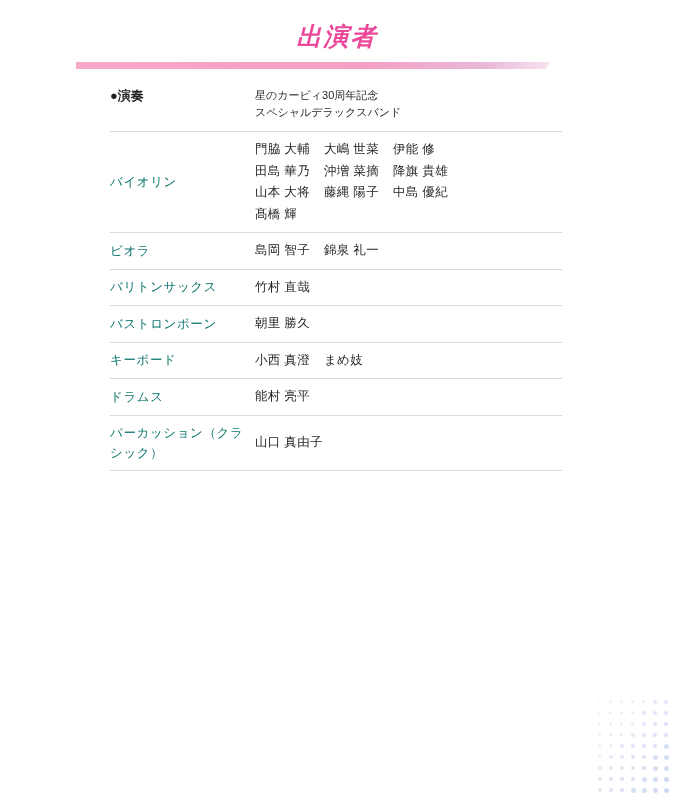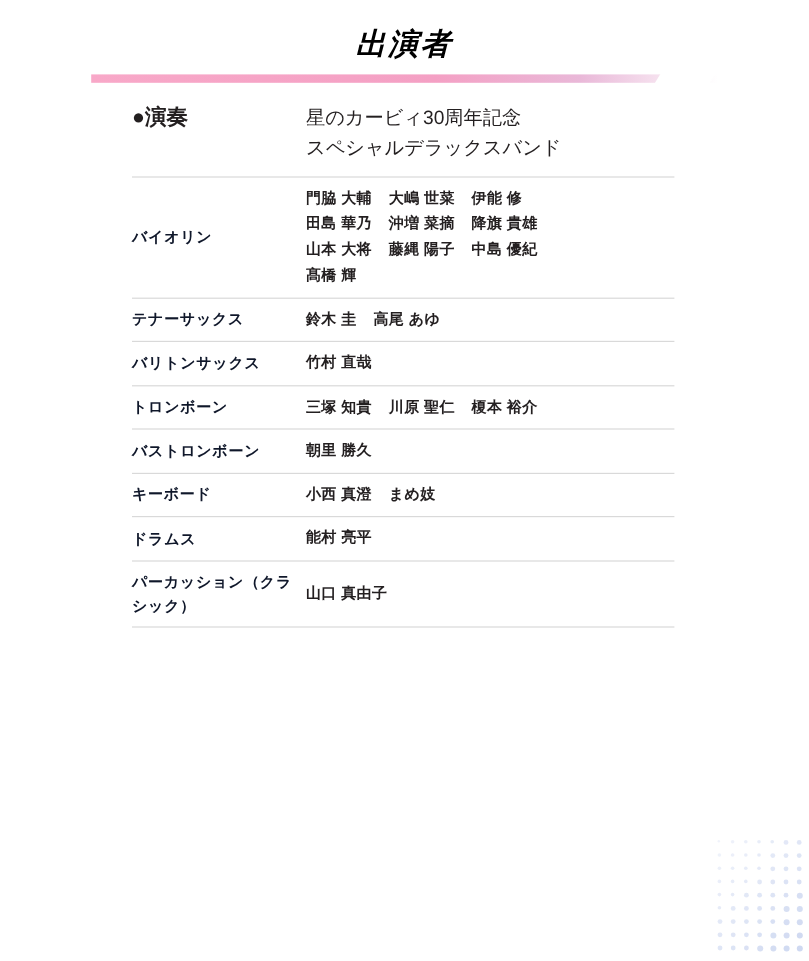--- a/index.html
+++ b/index.html
@@ -16,21 +16,21 @@
     overflow: hidden;
   }
 
   
   .page-title {
     text-align: center;
     font-size: 25px;
     font-weight: bold;
     font-style: italic;
     letter-spacing: 2px;
-    color: #000000;
+    color: #ec4899;
     padding-top: 20px;
     margin: 0;
   }
 
   .header-rule {
     position: absolute;
     top: 62px;
     left: 76px;
     width: 522px;
     height: 7px;
@@ -71,28 +71,27 @@
     width: 452px;
   }
 
   .section-head {
     display: flex;
     align-items: flex-start;
     padding: 8px 0 10px 0;
   }
   .section-head .label {
     width: 145px;
-    font-size: 18px;
+    font-size: 13px;
     font-weight: bold;
     line-height: 1.5;
-    font-family: Liberation Mono, monospace;
   }
   .section-head .value {
     flex: 1;
-    font-size: 16px;
+    font-size: 11px;
     line-height: 1.55;
     padding-top: 1px;
   }
 
   table.performers {
     width: 100%;
     border-collapse: collapse;
     table-layout: fixed;
   }
   table.performers tr {
@@ -102,30 +101,28 @@
     border-bottom: 1px solid #d9d9d9;
   }
   table.performers td {
     vertical-align: middle;
     padding: 7px 0;
   }
   td.role {
     width: 145px;
     font-size: 12.5px;
     letter-spacing: 0.6px;
-    color: #0f172a;
+    color: #0f766e;
     line-height: 1.6;
-    font-weight: bold;
   }
   td.names {
     font-size: 12.5px;
     color: #231f20;
     line-height: 1.72;
     letter-spacing: 0.3px;
-    font-weight: bold;
   }
   td.names .nm {
     display: inline-block;
     margin-right: 14px;
     white-space: nowrap;
   }
   td.names .row {
     display: block;
   }
 
@@ -169,35 +166,29 @@
         <tr>
           <td class="role">バイオリン</td>
           <td class="names">
             <span class="row"><span class="nm">門脇 大輔</span><span class="nm">大嶋 世菜</span><span class="nm">伊能 修</span></span>
             <span class="row"><span class="nm">田島 華乃</span><span class="nm">沖増 菜摘</span><span class="nm">降旗 貴雄</span></span>
             <span class="row"><span class="nm">山本 大将</span><span class="nm">藤縄 陽子</span><span class="nm">中島 優紀</span></span>
             <span class="row"><span class="nm">髙橋 輝</span></span>
           </td>
         </tr>
         <tr>
-          <td class="role">テナーサックス</td>
-          <td class="names">
-            <span class="row"><span class="nm">鈴木 圭</span><span class="nm">高尾 あゆ</span></span>
+          <td class="role">ビオラ</td>
+          <td class="names">
+            <span class="row"><span class="nm">島岡 智子</span><span class="nm">錦泉 礼一</span></span>
           </td>
         </tr>
         <tr>
           <td class="role">バリトンサックス</td>
           <td class="names">
             <span class="row"><span class="nm">竹村 直哉</span></span>
-          </td>
-        </tr>
-        <tr>
-          <td class="role">トロンボーン</td>
-          <td class="names">
-            <span class="row"><span class="nm">三塚 知貴</span><span class="nm">川原 聖仁</span><span class="nm">榎本 裕介</span></span>
           </td>
         </tr>
         <tr>
           <td class="role">バストロンボーン</td>
           <td class="names">
             <span class="row"><span class="nm">朝里 勝久</span></span>
           </td>
         </tr>
         <tr>
           <td class="role">キーボード</td>

